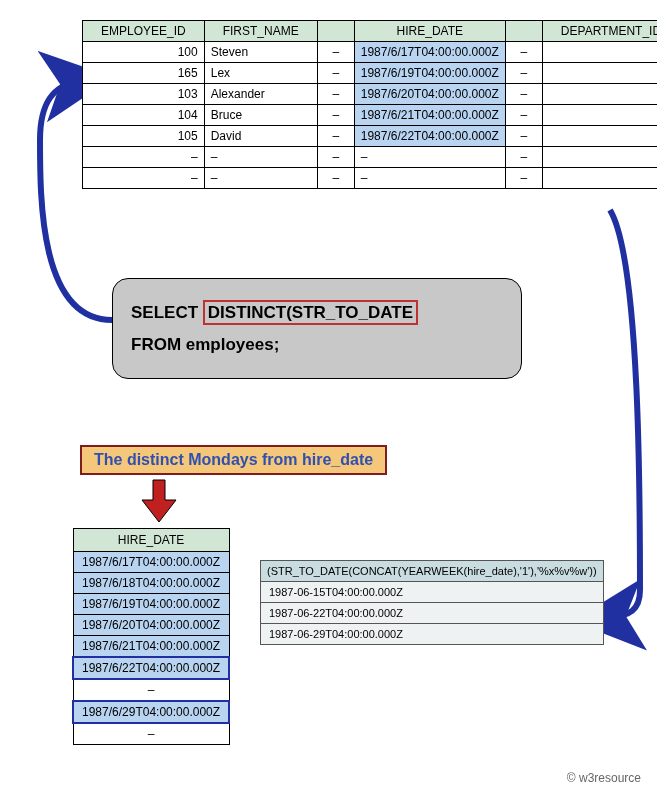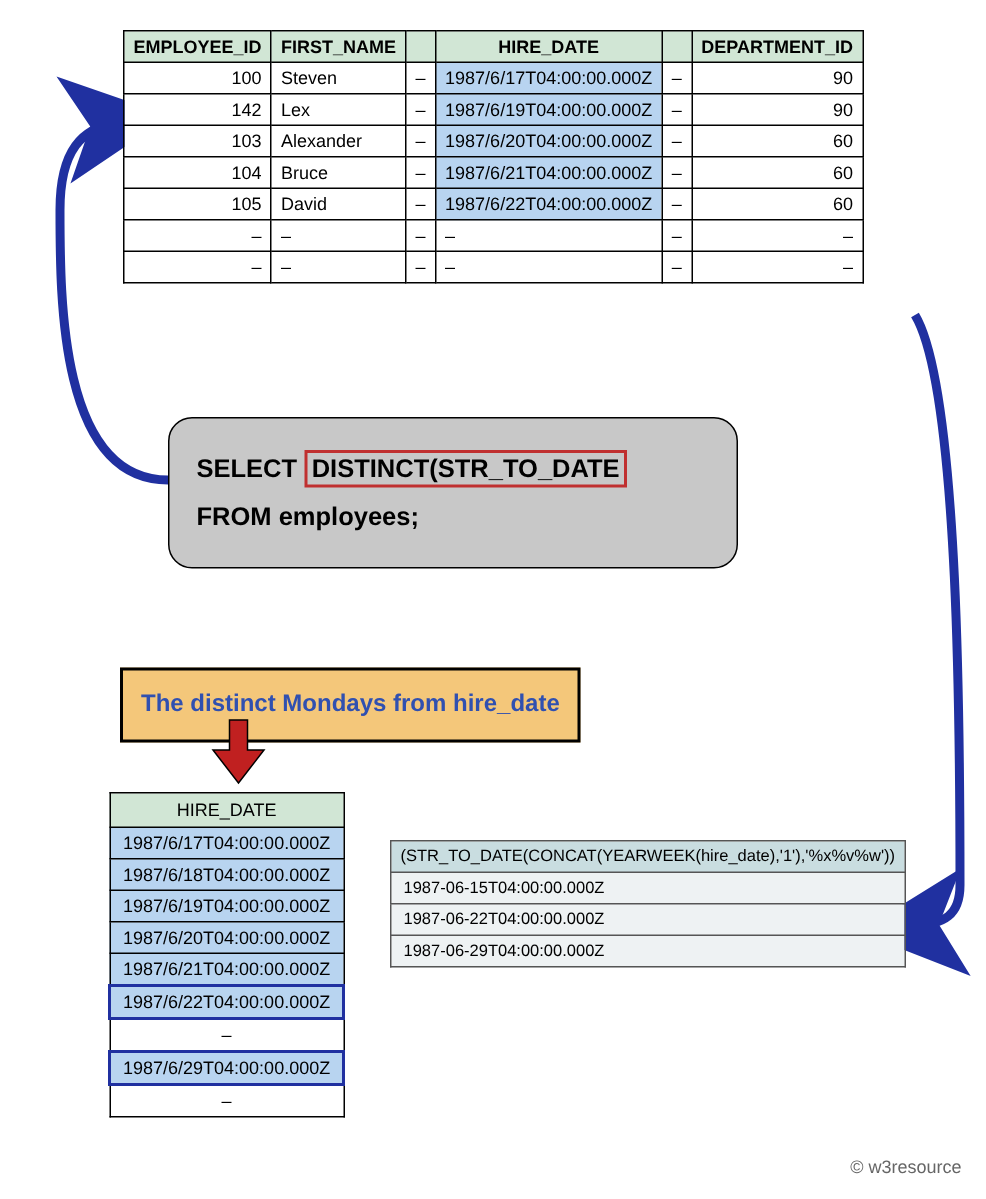--- a/index.html
+++ b/index.html
@@ -14,39 +14,39 @@
   .main-table {
     position: absolute;
     top: 20px;
     left: 82px;
     border-collapse: collapse;
     font-size: 12px;
   }
   .main-table th {
     background: #d1e6d5;
     border: 1px solid #000;
-    padding: 3px 6px;
-    font-weight: bold;
+    padding: 3px 18px;
+    font-weight: normal;
     text-align: center;
   }
   .main-table td {
     border: 1px solid #000;
     padding: 3px 6px;
     text-align: left;
     background: #fff;
   }
   .main-table td.center { text-align: right; }
   .main-table td.dash { text-align: center; }
   .main-table .hilite { background: #b8d4f0; }
 
   .sql-box {
     position: absolute;
     top: 278px;
     left: 112px;
-    width: 380px;
+    width: 410px;
     background: #c8c8c8;
     border: 1px solid #000;
     border-radius: 16px;
     padding: 18px 18px 16px 18px;
     font-family: Arial, sans-serif;
     font-size: 17px;
     font-weight: bold;
     color: #000;
     line-height: 1.9;
   }
@@ -55,22 +55,22 @@
     padding: 1px 3px;
     display: inline;
   }
   .sql-box .line { white-space: nowrap; }
 
   .caption-box {
     position: absolute;
     top: 445px;
     left: 80px;
     background: #f4c77a;
-    border: 2px solid #000000;
-    padding: 14px 12px;
+    border: 2px solid #7f1d1d;
+    padding: 4px 12px;
     font-size: 16px;
     font-weight: bold;
     color: #3050b0;
   }
 
   .red-arrow {
     position: absolute;
     top: 480px;
     left: 140px;
     width: 38px;
@@ -163,21 +163,21 @@
   <tbody id="mt-body">
       <tr>
         <td class="center">100</td>
         <td>Steven</td>
         <td class="dash">–</td>
         <td class="hilite">1987/6/17T04:00:00.000Z</td>
         <td class="dash">–</td>
         <td class="center">90</td>
       </tr>
       <tr>
-        <td class="center">142</td>
+        <td class="center">165</td>
         <td>Lex</td>
         <td class="dash">–</td>
         <td class="hilite">1987/6/19T04:00:00.000Z</td>
         <td class="dash">–</td>
         <td class="center">90</td>
       </tr>
       <tr>
         <td class="center">103</td>
         <td>Alexander</td>
         <td class="dash">–</td>

